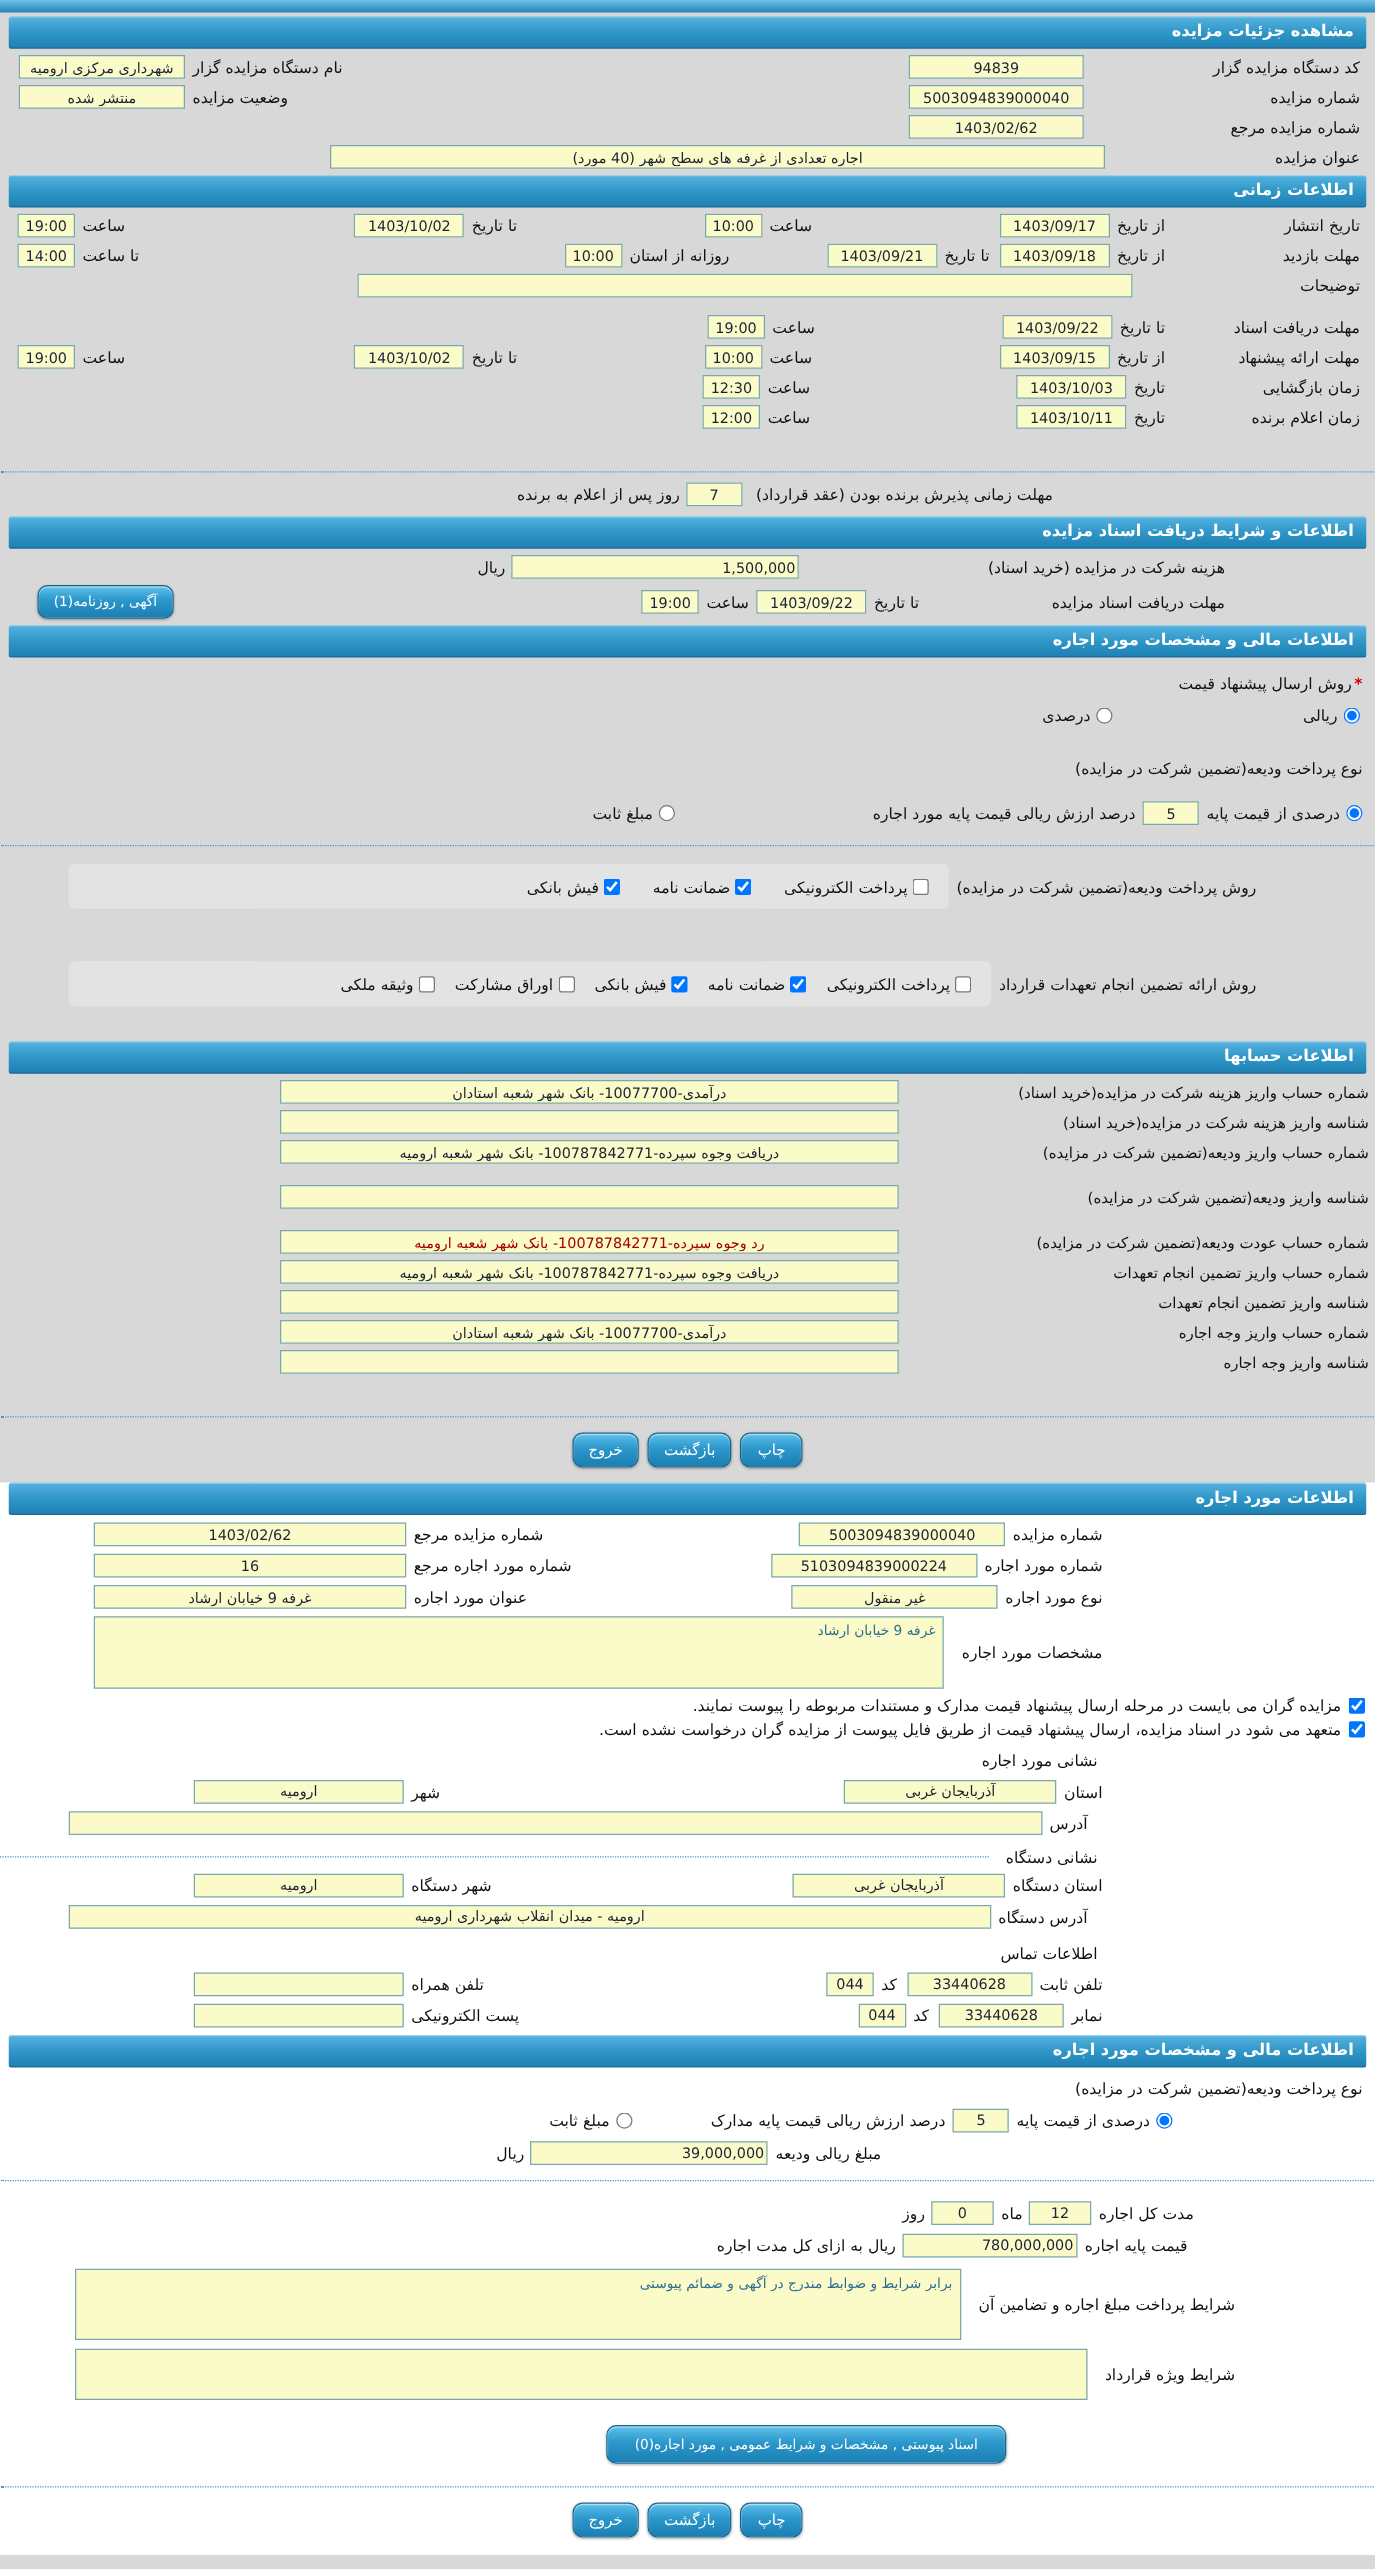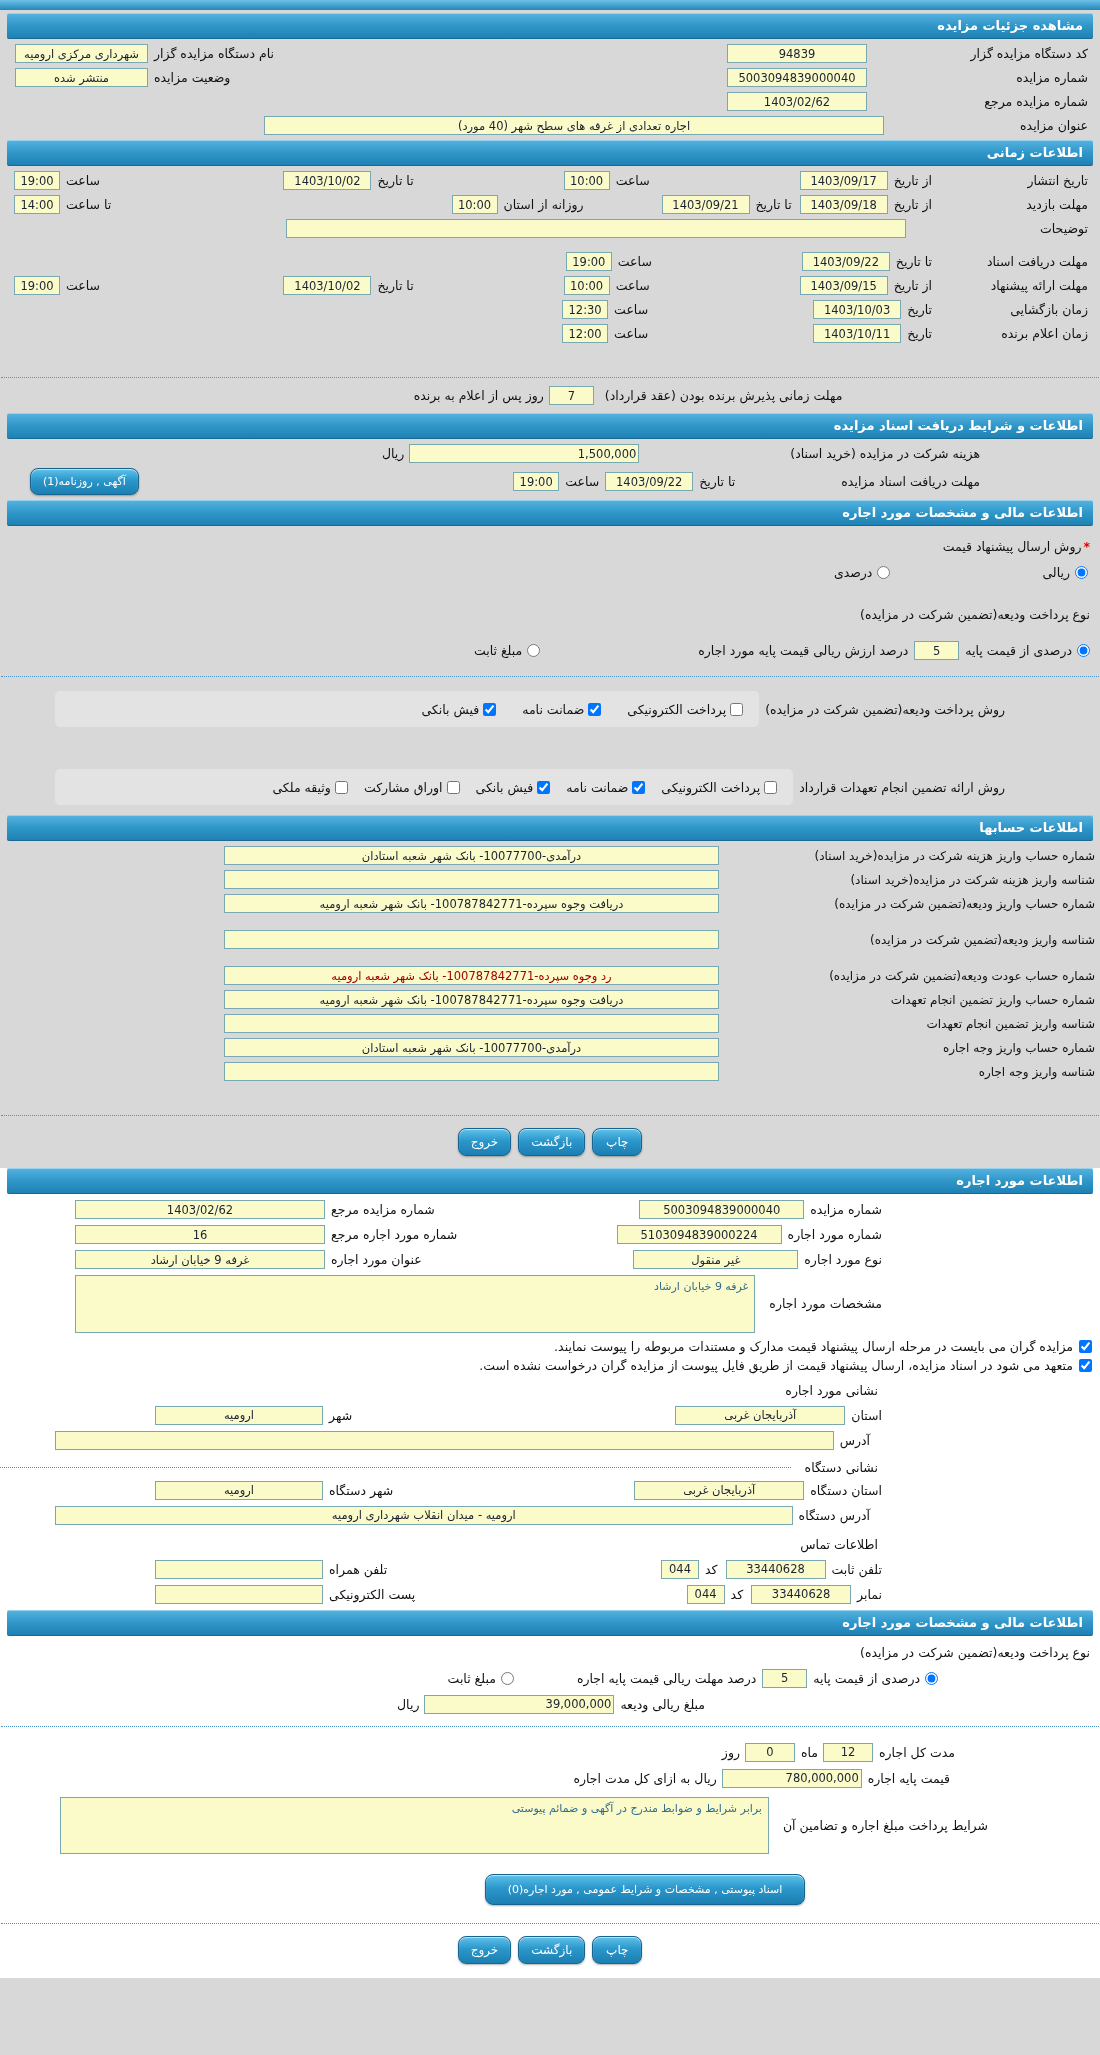--- a/index.html
+++ b/index.html
@@ -266,21 +266,21 @@
       <input type="checkbox" style="">
       <span>اوراق مشارکت</span>
     </span>
     <span class="cbi">
       <input type="checkbox" style="">
       <span>وثیقه ملکی</span>
     </span>
   </div>
 </div>
 
-<div class="hdr" style="margin-top:10px">اطلاعات حسابها</div>
+<div class="hdr" style="margin-top:28px">اطلاعات حسابها</div>
 
 <div class="row" style="padding:0 5px">
   <span class="lbl acc-lbl">شماره حساب واریز هزینه شرکت در مزایده(خرید اسناد)</span>
   <input class="fld w495" readonly="" value="درآمدی-10077700- بانک شهر شعبه استادان" style="">
 </div>
 <div class="row" style="padding:0 5px">
   <span class="lbl acc-lbl">شناسه واریز هزینه شرکت در مزایده(خرید اسناد)</span>
   <input class="fld w495" readonly="" value="" style="">
 </div>
 <div class="row" style="padding:0 5px">
@@ -410,21 +410,21 @@
 
 <div class="row" style="padding:4px 10px 0 0">
   <span class="lbl">نوع پرداخت ودیعه(تضمین شرکت در مزایده)</span>
 </div>
 <div class="row" style="padding:4px 160px 0 0">
   <span class="radio-item">
     <input type="radio" name="deptype2" checked="" style="">
     <span>درصدی از قیمت پایه</span>
   </span>
   <input class="fld w45" style="margin: 0px 6px;" readonly="" value="5">
-  <span class="lbl">درصد مهلت ریالی قیمت پایه اجاره</span>
+  <span class="lbl">درصد ارزش ریالی قیمت پایه مدارک</span>
   <span class="sp" style="width:55px"></span>
   <span class="radio-item">
     <input type="radio" name="deptype2" style="">
     <span>مبلغ ثابت</span>
   </span>
 </div>
 <div class="row" style="padding:2px 395px 0 0">
   <span class="lbl">مبلغ ریالی ودیعه</span>
   <input class="fld w190 money" readonly="" value="39,000,000" style="">
   <span class="lbl" style="padding-right:5px">ریال</span>
@@ -443,20 +443,24 @@
 <div class="row" style="padding:2px 150px 0 0">
   <span class="lbl">قیمت پایه اجاره</span>
   <input class="fld w140 money" readonly="" value="780,000,000" style="">
   <span class="lbl" style="padding-right:5px">ریال به ازای کل مدت اجاره</span>
 </div>
 
 <div class="row" style="padding:4px 112px 0 60px">
   <span class="lbl" style="margin-left:8px">شرایط پرداخت مبلغ اجاره و تضامین آن</span>
   <textarea class="fld grow-ta" rows="3" readonly="" style="">برابر شرایط و ضوابط مندرج در آگهی و ضمائم پیوستی</textarea>
 </div>
+<div class="row" style="padding:2px 112px 0 60px">
+  <span class="lbl" style="margin-left:8px">شرایط ویژه قرارداد</span>
+  <textarea class="fld grow-ta" rows="2" readonly="" style=""></textarea>
+</div>
 
 <div class="btnrow" style="margin-top:20px">
   <button class="btn" style="font-size:11px;padding:8px 22px;margin-left:190px">اسناد پیوستی , مشخصات و شرایط عمومی , مورد اجاره(0)</button>
 </div>
 
 <div class="dotted" style="margin-top:18px"></div>
 
 <div class="btnrow">
   <button class="btn">چاپ</button>
   <button class="btn">بازگشت</button>

